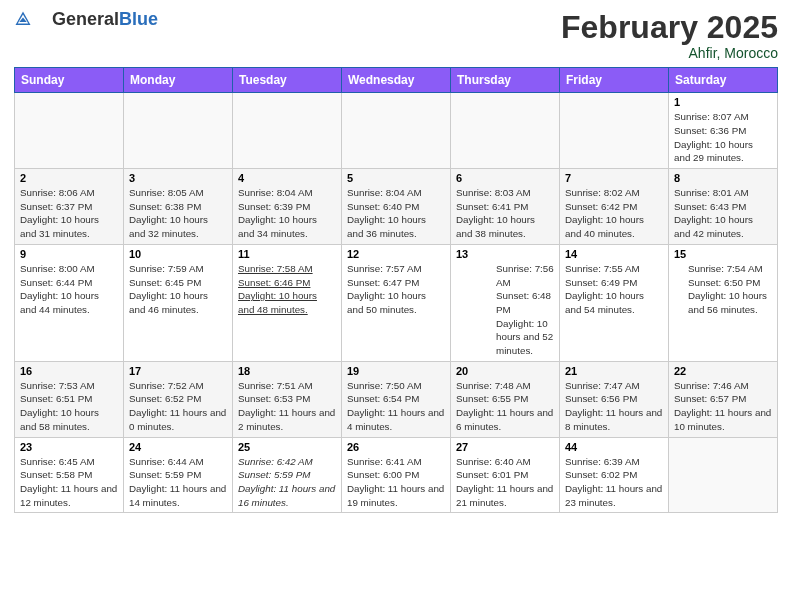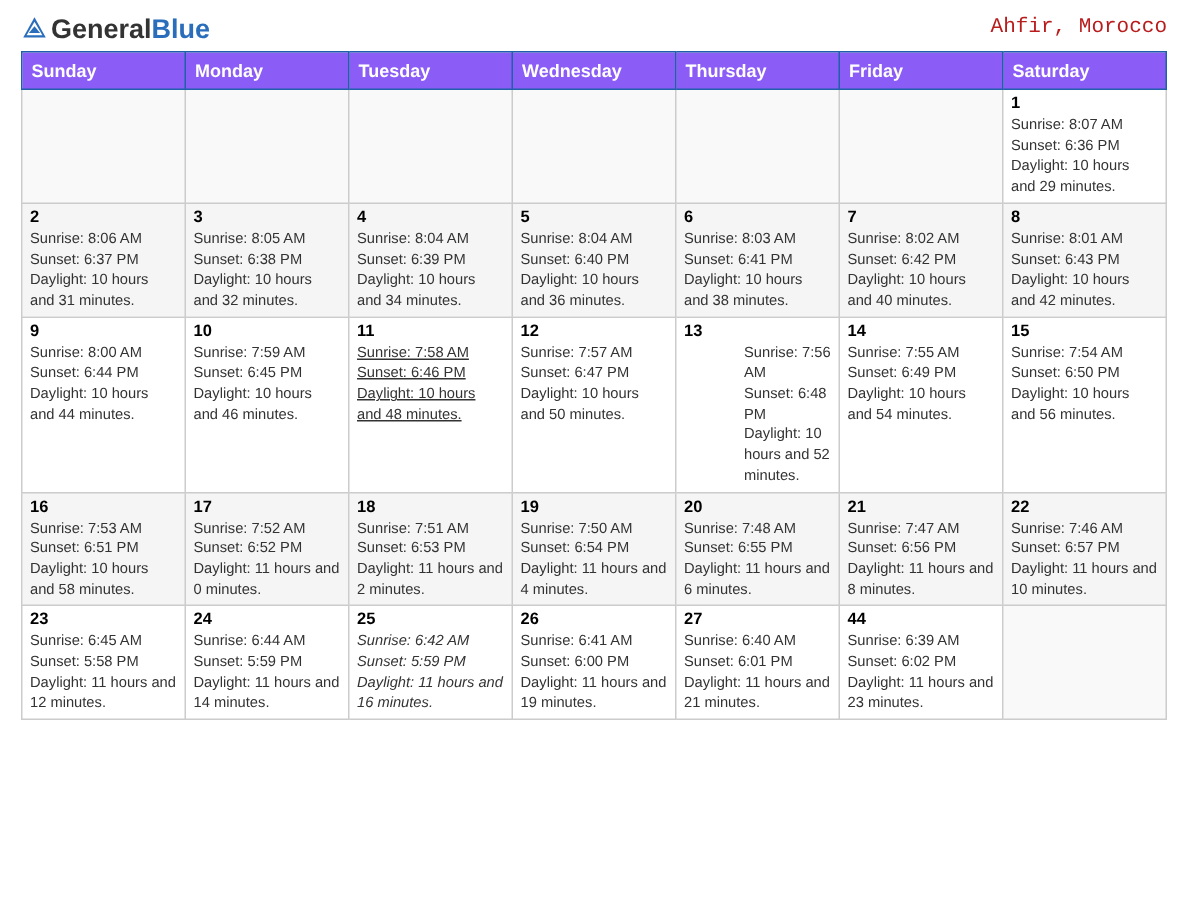--- a/index.html
+++ b/index.html
@@ -18,21 +18,21 @@
     }
     .header {
       display: flex;
       justify-content: space-between;
       align-items: flex-start;
       margin-bottom: 6px;
     }
     .logo {
       display: flex;
       align-items: center;
-      gap: 2px;
+      gap: 20px;
     }
     .logo-text {
       font-size: 18px;
       font-weight: bold;
       line-height: 1;
     }
     .logo-general { color: #333; }
     .logo-blue { color: #2a6ebb; }
     .logo-icon {
       width: 18px;
@@ -42,22 +42,21 @@
       text-align: right;
     }
     .main-title {
       font-size: 32px;
       font-weight: bold;
       color: #333;
       line-height: 1.1;
     }
     .subtitle {
       font-size: 14px;
-      color: #b91c1c;
-      font-family: Liberation Mono, monospace;
+      color: #14532d;
     }
     .calendar {
       width: 100%;
       border-collapse: collapse;
       border: 1px solid #ccc;
       font-size: 10.5px;
     }
     .calendar th {
       background-color: #8b5cf6;
       color: #fff;
@@ -104,20 +103,21 @@
         <polygon points="12,6 19,18 5,18" fill="#fff"></polygon>
         <polygon points="12,10 17,16 7,16" fill="#2a6ebb"></polygon>
       </svg>
       <div>
         <div class="logo-text">
           <span class="logo-general">General</span><span class="logo-blue">Blue</span>
         </div>
       </div>
     </div>
     <div class="title-block">
+      <div class="main-title">February 2025</div>
       <div class="subtitle">Ahfir, Morocco</div>
     </div>
   </div>
 
   <table class="calendar">
     <thead>
       <tr>
         <th>Sunday</th>
         <th>Monday</th>
         <th>Tuesday</th>
@@ -218,21 +218,21 @@
 Daylight: 10 hours and 52 minutes.</div>
           </td>
           <td>
             <span class="day-num">14</span>
             <div class="day-info" style="white-space: pre-line;">Sunrise: 7:55 AM
 Sunset: 6:49 PM
 Daylight: 10 hours and 54 minutes.</div>
           </td>
           <td>
             <span class="day-num">15</span>
-            <div class="day-info" style="white-space: pre-line;">Sunrise: 7:54 AM
+            <div class="day-info" style="white-space: pre-line; margin-left: 14px;">Sunrise: 7:54 AM
 Sunset: 6:50 PM
 Daylight: 10 hours and 56 minutes.</div>
           </td>
         </tr>
         <tr class="row-shaded">
           <td>
             <span class="day-num">16</span>
             <div class="day-info" style="white-space: pre-line;">Sunrise: 7:53 AM
 Sunset: 6:51 PM
 Daylight: 10 hours and 58 minutes.</div>

